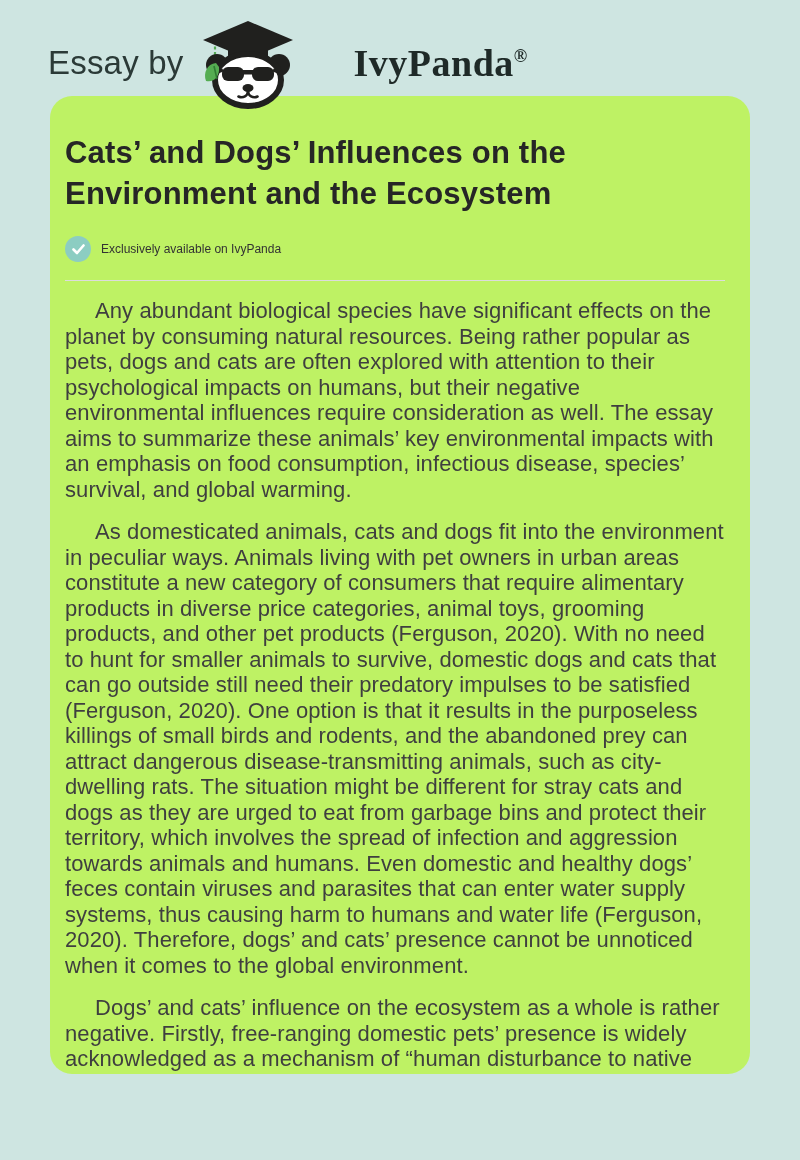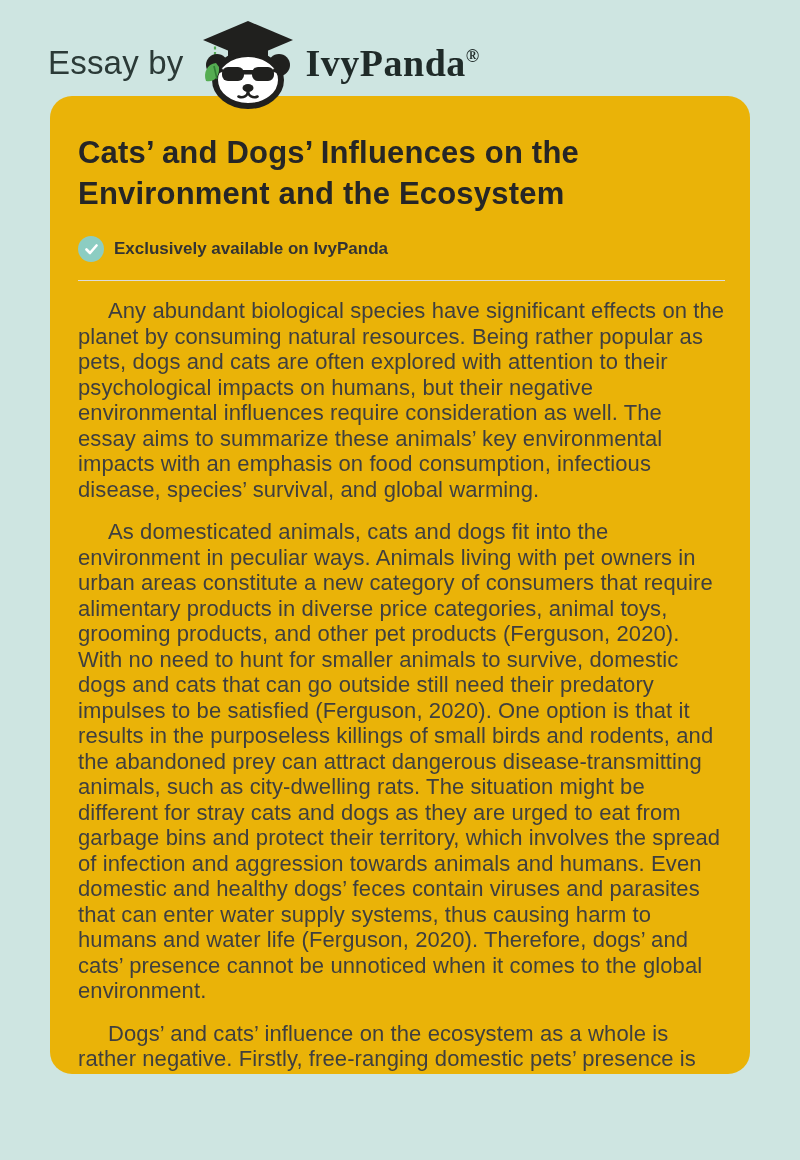--- a/index.html
+++ b/index.html
@@ -22,30 +22,31 @@
     letter-spacing: 0.2px;
     margin-right: 16px;
   }
   .logo-wrap { position: relative; width: 96px; height: 92px; margin-right: 10px; }
   .brand {
     font-family: "Liberation Serif", serif;
     font-weight: 700;
     font-size: 38px;
     color: #1f2a28;
     letter-spacing: 0.5px;
+    margin-left: 48px;
   }
   .brand sup { font-size: 18px; vertical-align: 14px; font-weight: 700; }
   
   .card {
     width: 700px;
     height: 978px;
     margin-left: 50px;
-    background: #eab308;
+    background: #bef264;
     border-radius: 22px;
-    padding: 36px 25px 0 28px;
+    padding: 36px 25px 0 15px;
     overflow: hidden;
   }
   .article-title {
     font-size: 31px;
     line-height: 41px;
     font-weight: 700;
     color: #262626;
     letter-spacing: 0.2px;
     max-width: 620px;
   }
@@ -59,22 +60,22 @@
     border-radius: 50%;
     background: #8ccdc2;
     display: flex;
     align-items: center;
     justify-content: center;
     margin-right: 10px;
     flex: 0 0 auto;
   }
   .check-circle svg { display: block; }
   .availability-label {
-    font-size: 17px;
-    font-weight: 700;
+    font-size: 12px;
+    font-weight: 400;
     color: #333333;
   }
   .divider {
     border: none;
     border-top: 1px solid #dcdcdc;
     margin: 18px 0 4px 0;
   }
   .essay-body p {
     font-size: 22px;
     line-height: 25.5px;

